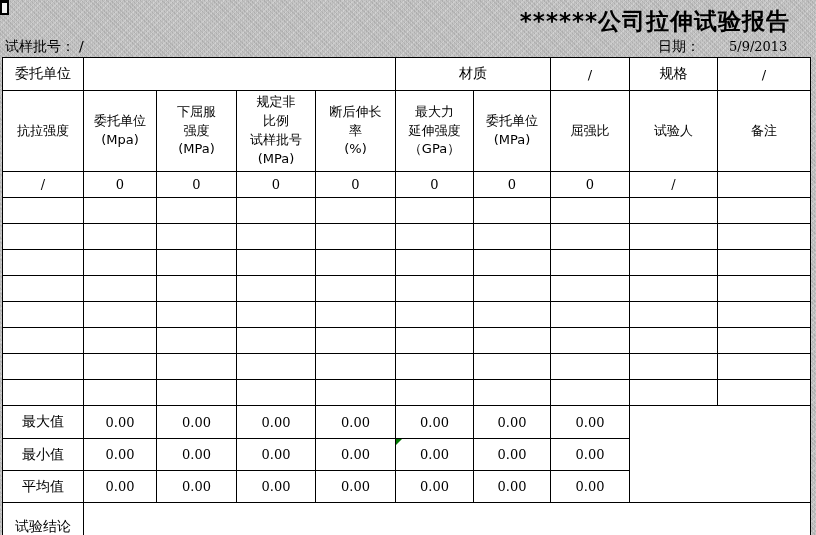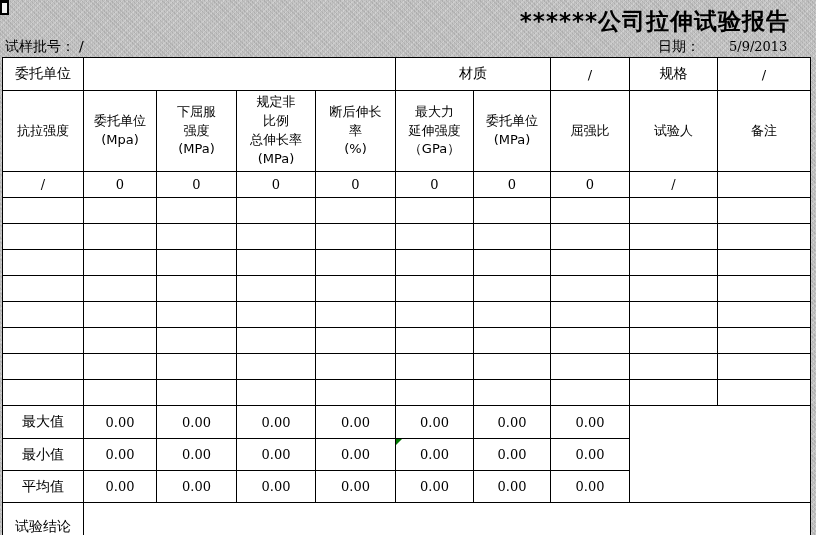--- a/index.html
+++ b/index.html
@@ -88,21 +88,21 @@
 
   <tr style="height:81px">
     <td class="hdr lbl">抗拉强度</td>
     <td class="hdr">委托单位
 (Mpa)</td>
     <td class="hdr">下屈服
 强度
 (MPa)</td>
     <td class="hdr">规定非
 比例
-总伸长率
+试样批号
 (MPa)</td>
     <td class="hdr">断后伸长
 率
 (%)</td>
     <td class="hdr">最大力
 延伸强度
 （GPa）</td>
     <td class="hdr">委托单位
 (MPa)</td>
     <td class="hdr">屈强比</td>

